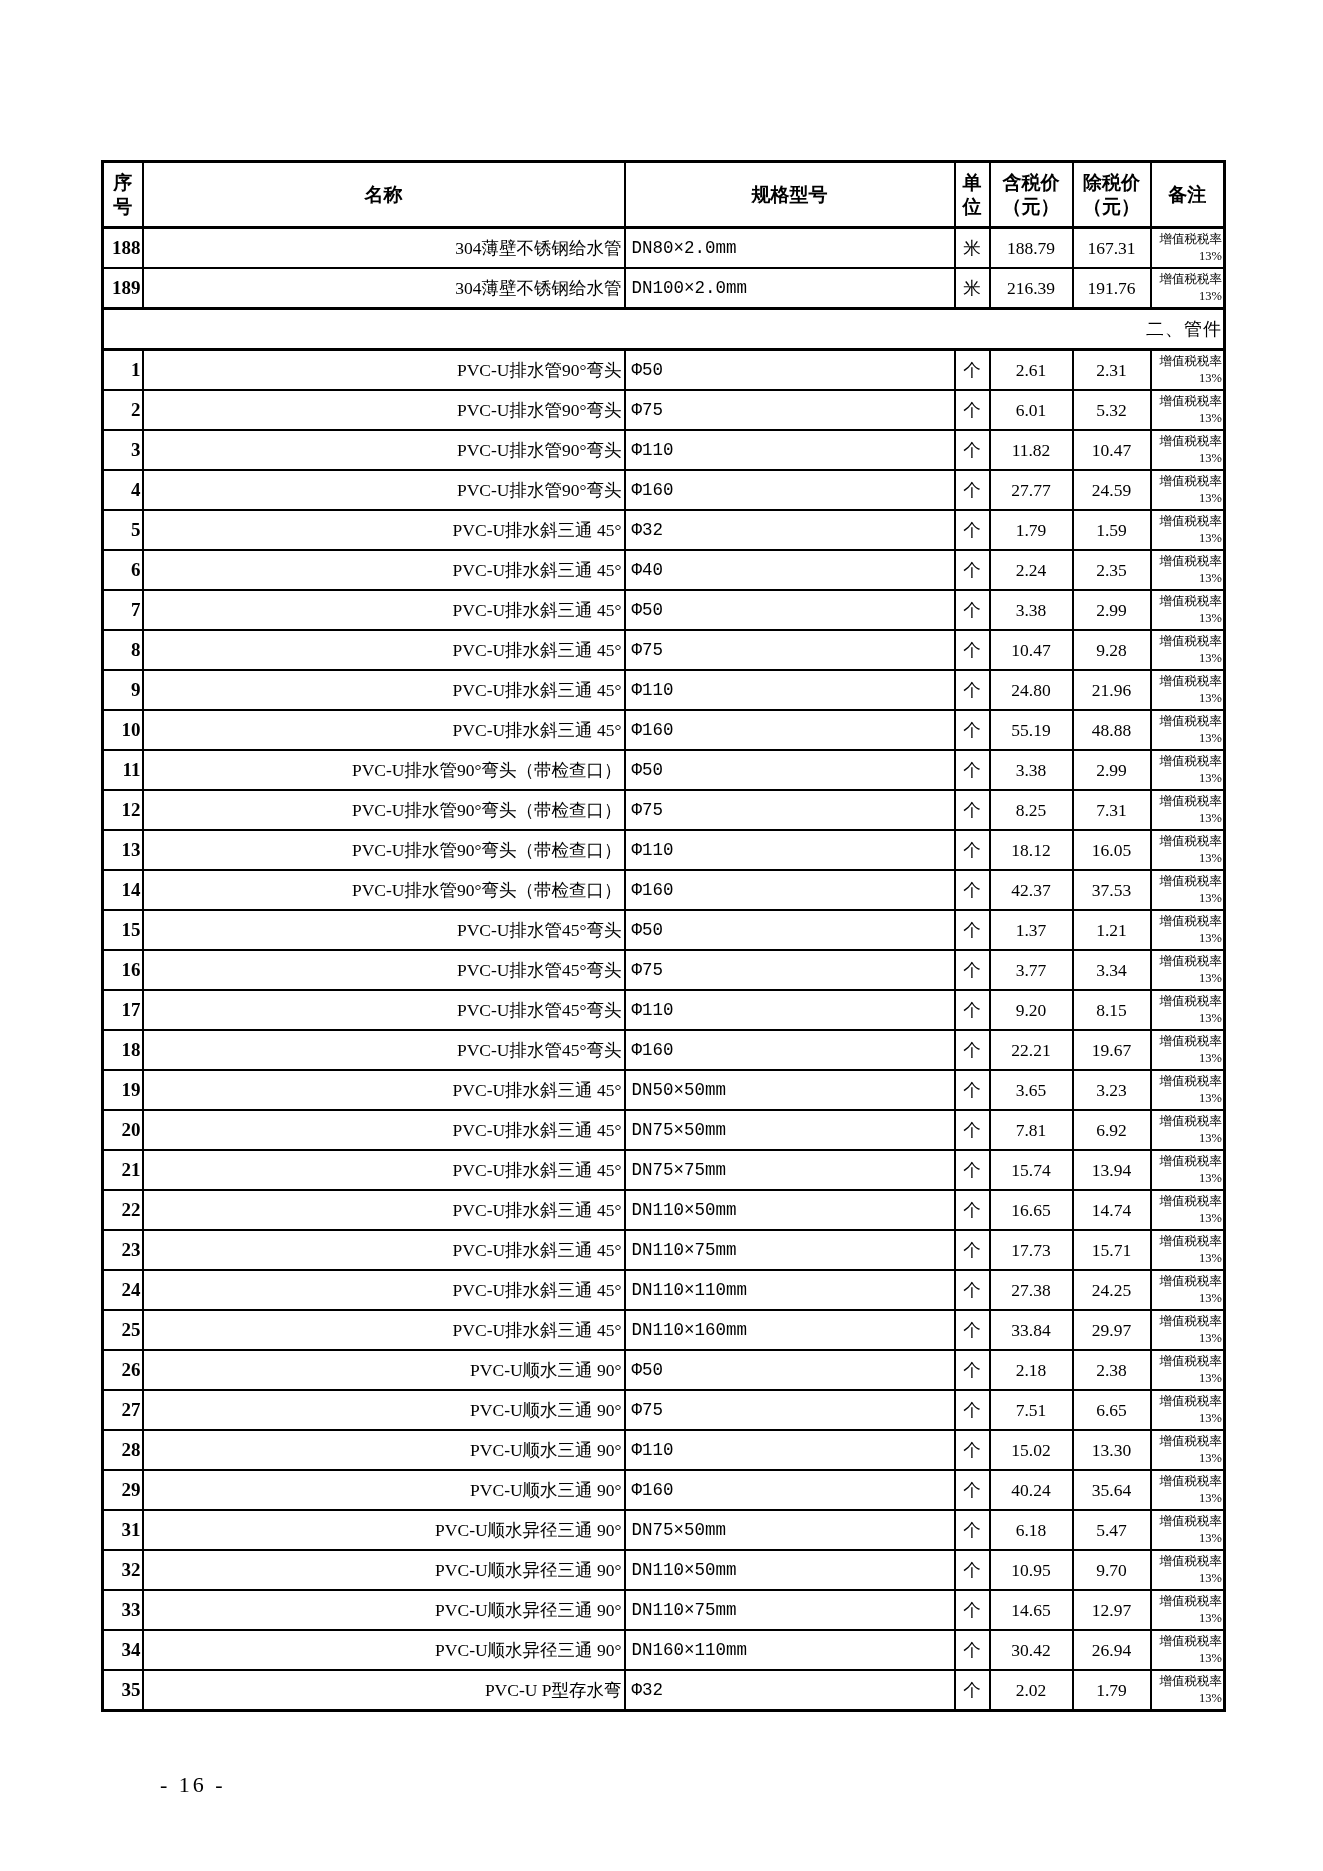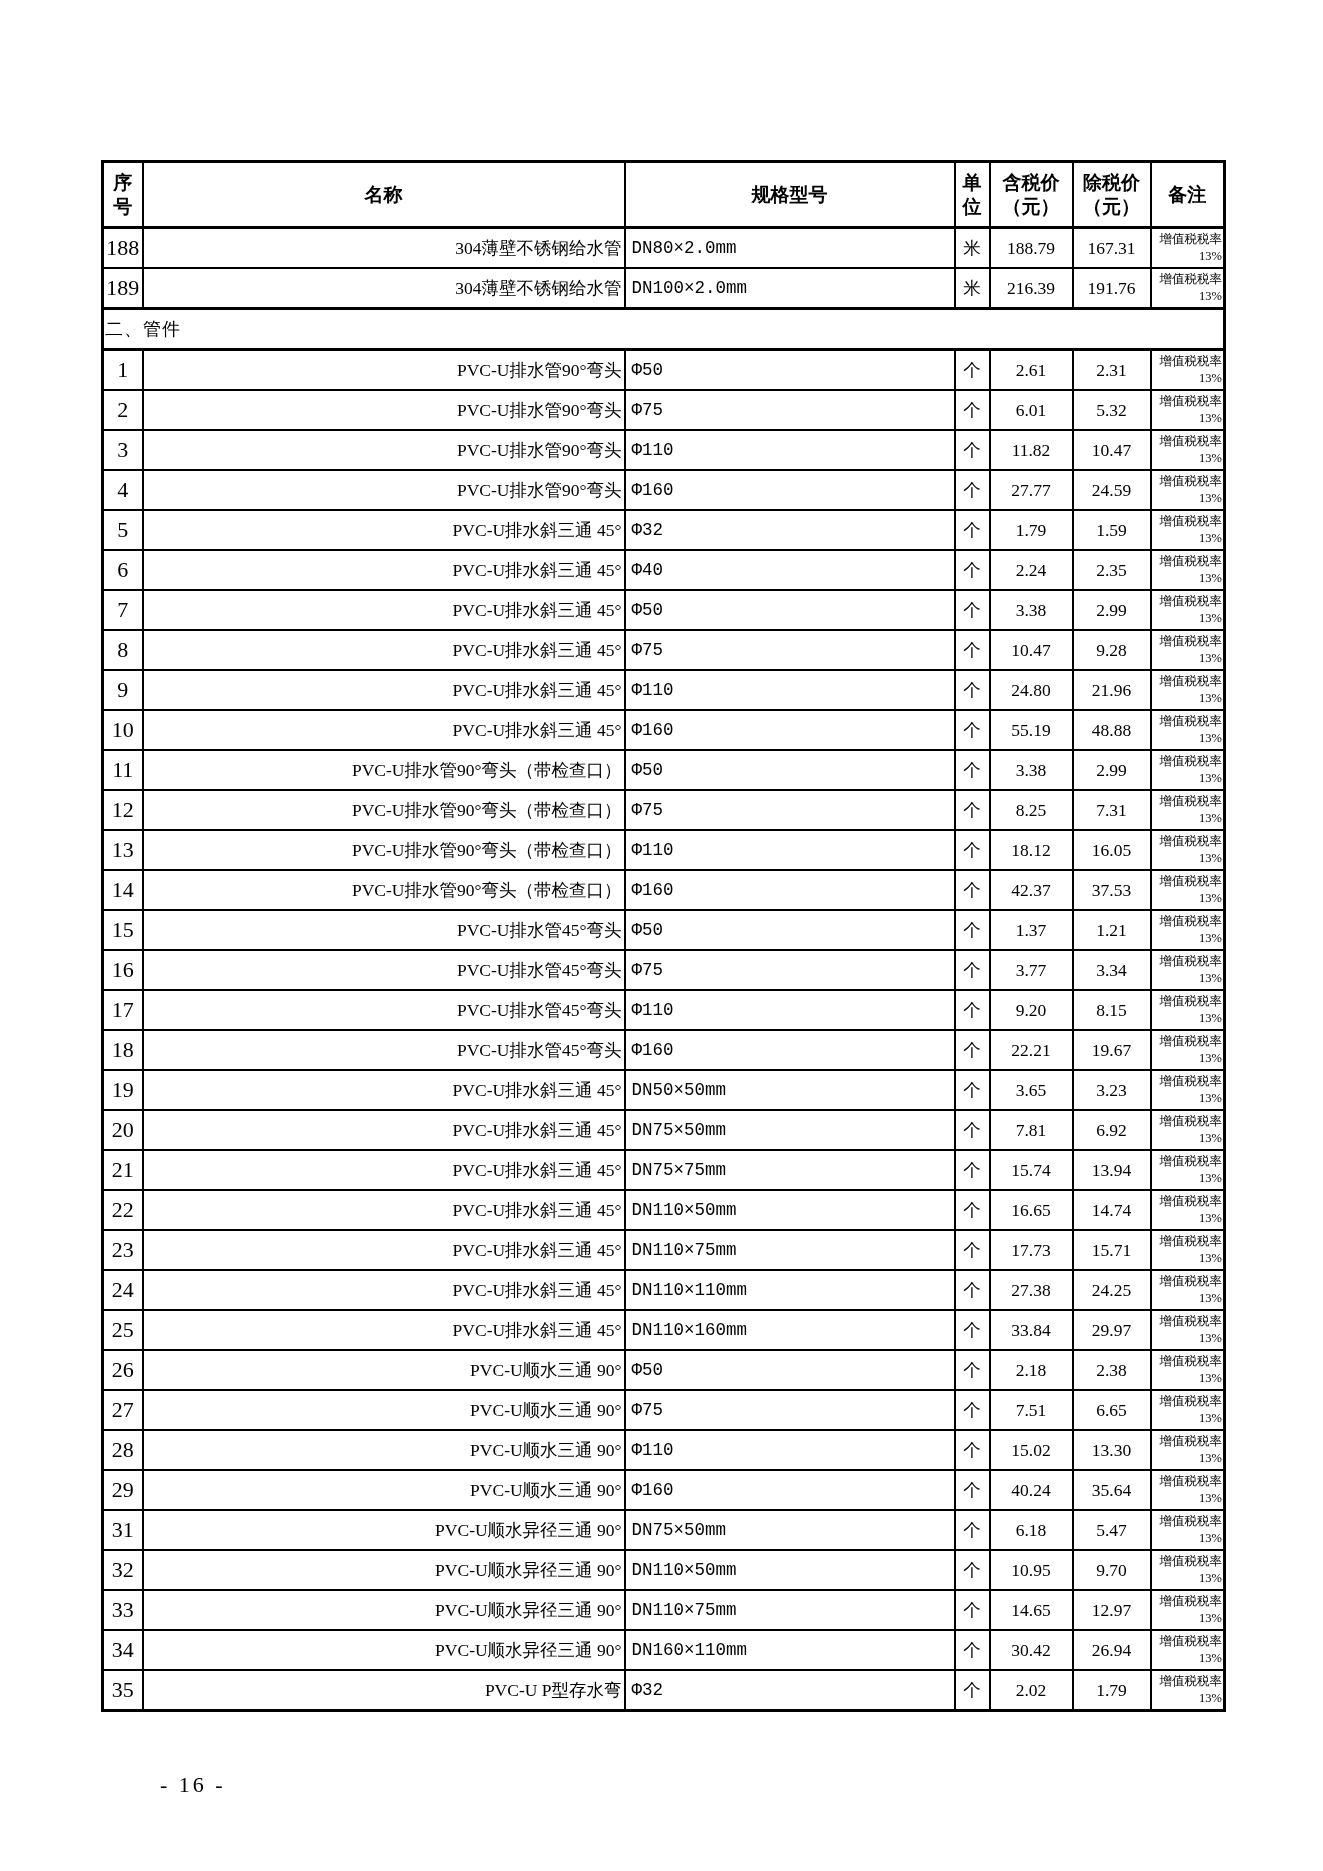--- a/index.html
+++ b/index.html
@@ -40,35 +40,35 @@
     font-weight: bold;
     text-align: center;
     line-height: 1.25;
     padding: 1px 2px;
     border-bottom: 3px solid #000;
   }
   td {
     height: 36px;
     font-size: 17.5px;
   }
-  td.no    { text-align: center; font-size: 22px; padding: 0 1px; }
+  td.no    { text-align: right; font-size: 19px; padding: 0 1px; font-weight: bold; }
   td.name  { text-align: right; padding: 0 2px 0 4px; }
   td.spec  { text-align: left; padding: 0 2px 0 6px; font-family: Liberation Mono, monospace; }
   td.unit  { text-align: center; padding: 0 1px; }
   td.price { text-align: center; padding: 0 2px; }
   td.remark {
     font-size: 12.5px;
     line-height: 1.35;
     text-align: right;
     padding: 1px 1px 1px 4px;
     vertical-align: middle;
     word-break: break-all;
   }
   tr.section-row td {
-    text-align: left;
+    text-align: right;
     font-size: 18px;
     border-top: 3px solid #000;
     border-bottom: 3px solid #000;
     letter-spacing: 1px;
   }
   .footer-page-number {
     position: absolute;
     left: 160px;
     top: 1772px;
     font-size: 22px;

